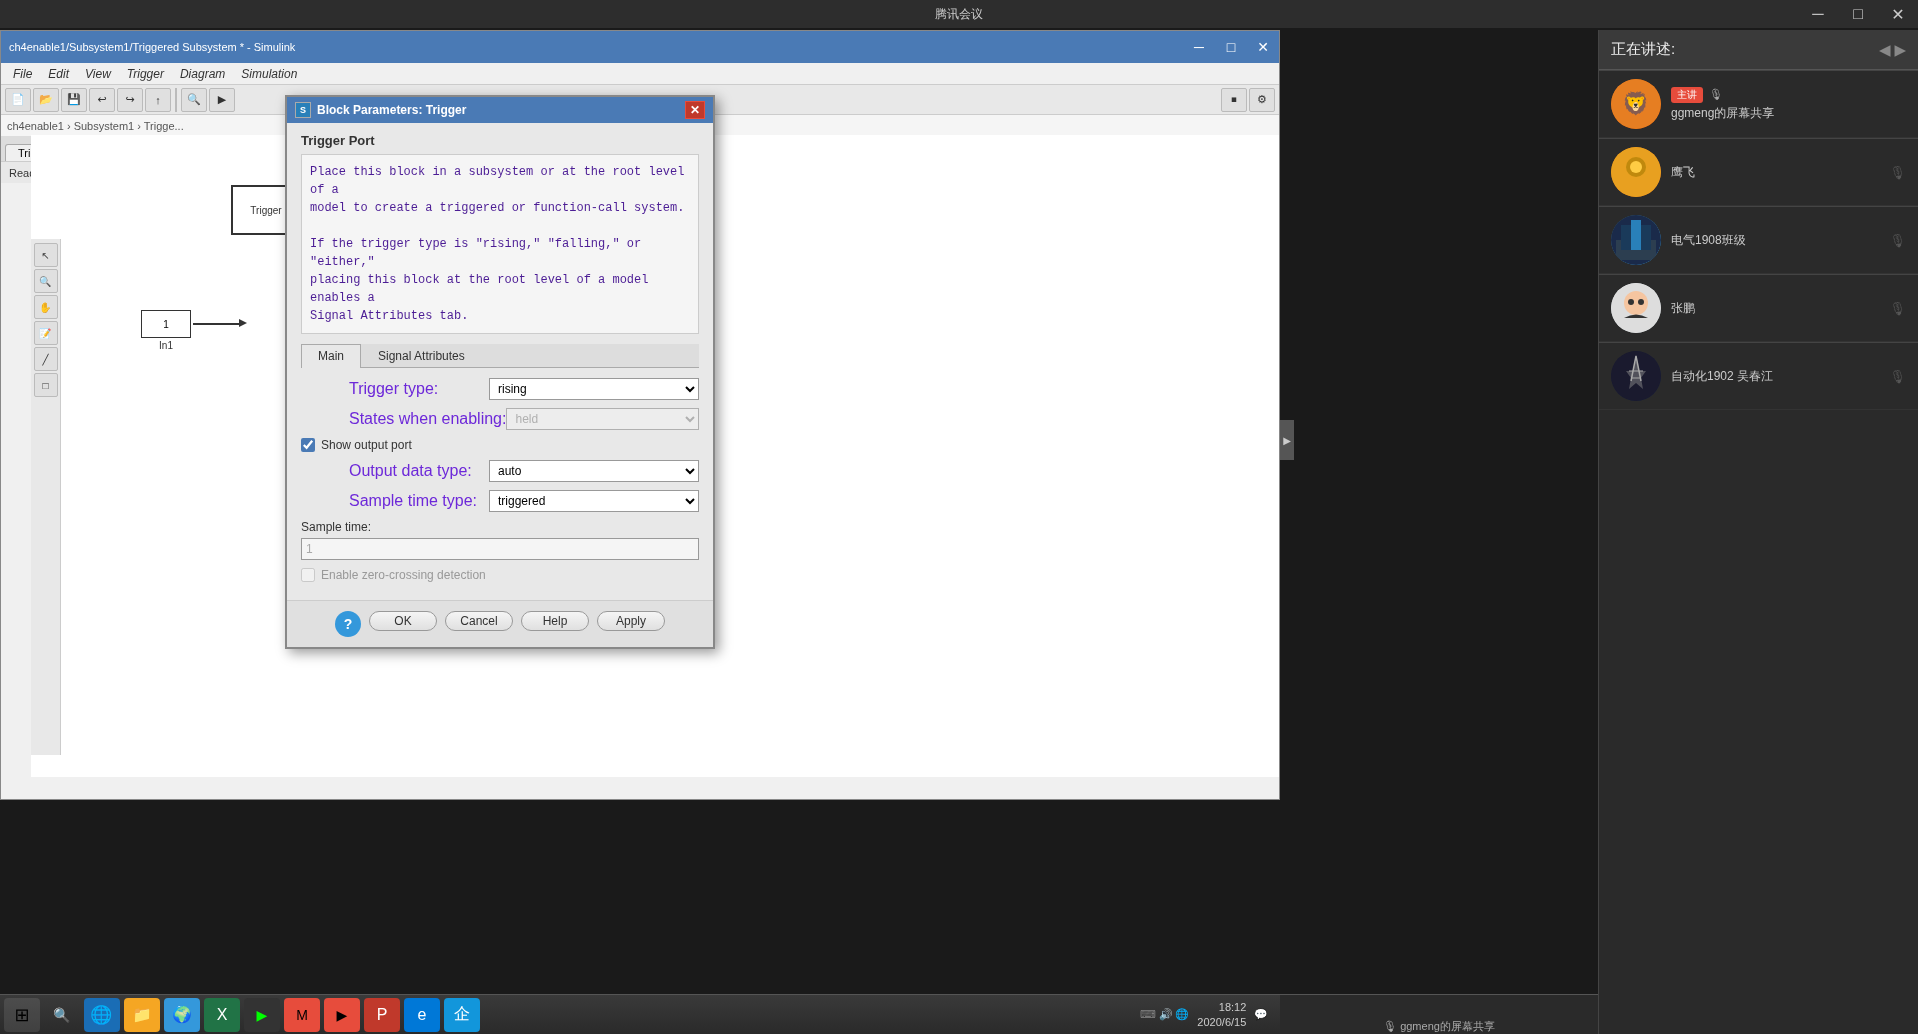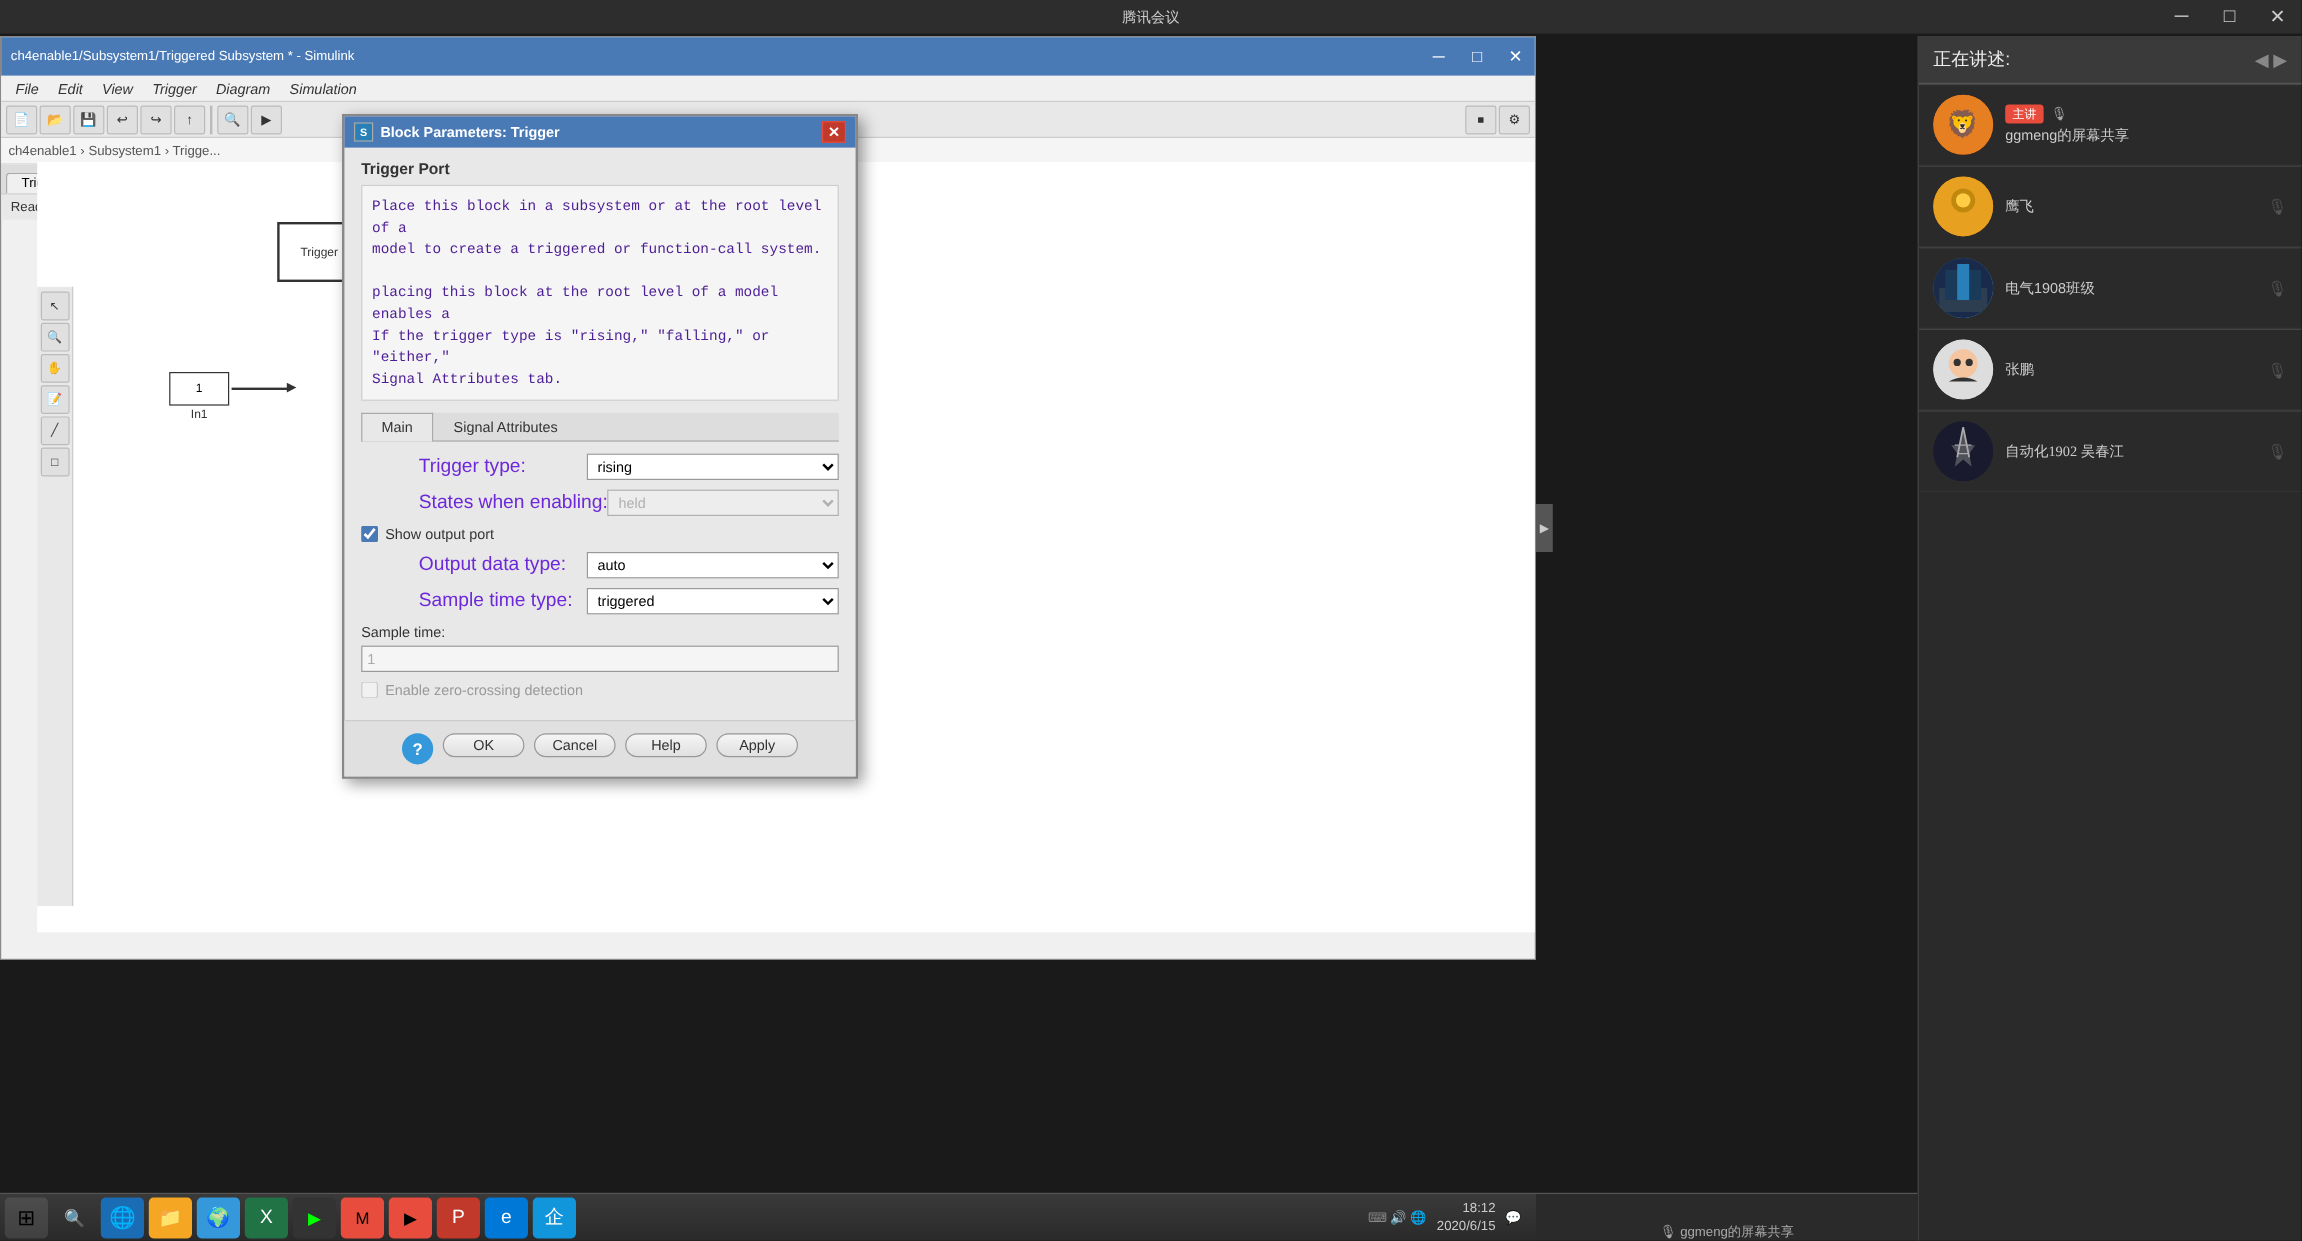--- a/index.html
+++ b/index.html
@@ -639,21 +639,21 @@
   <div class="participant">
     <div class="avatar avatar-paris">
       <svg width="50" height="50" viewBox="0 0 50 50">
         <circle cx="25" cy="25" r="25" fill="#1a1a2e"></circle>
         <path d="M25 8 L28 20 L35 20 L30 27 L32 38 L25 32 L18 38 L20 27 L15 20 L22 20 Z" fill="#888" opacity="0.5"></path>
         <path d="M20 30 L25 5 L30 30" fill="none" stroke="#aaa" stroke-width="1.5"></path>
         <line x1="18" y1="20" x2="32" y2="20" stroke="#aaa" stroke-width="1"></line>
         <line x1="20" y1="27" x2="30" y2="27" stroke="#aaa" stroke-width="1"></line>
       </svg>
     </div>
-    <div style="flex:1;font-family:Liberation Serif, serif;">
+    <div style="flex:1;">
       <span class="participant-name">自动化1902 吴春江</span>
     </div>
     <div class="participant-controls">
       <span style="color:#555;">🎙</span>
     </div>
   </div>
 </div>
 
 <div class="dialog-overlay">
   <div class="dialog">
@@ -665,22 +665,22 @@
     </div>
 
     <div class="dialog-content">
 
       <div style="font-size:13px;font-weight:bold;color:#333;margin-bottom:6px;">Trigger Port</div>
 
       <div class="dialog-description">
         <div>Place this block in a subsystem or at the root level of a</div>
         <div>model to create a triggered or function-call system.</div>
         <div>&nbsp;</div>
+        <div>If the trigger type is "rising," "falling," or "either,"</div>
         <div>placing this block at the root level of a model enables a</div>
-        <div>If the trigger type is "rising," "falling," or "either,"</div>
         <div>Signal Attributes tab.</div>
       </div>
 
       <div class="dialog-tabs">
         <div class="dialog-tab active">Main</div>
         <div class="dialog-tab">Signal Attributes</div>
       </div>
 
       <div class="form-row">
         <span class="form-label">Trigger type:</span>

